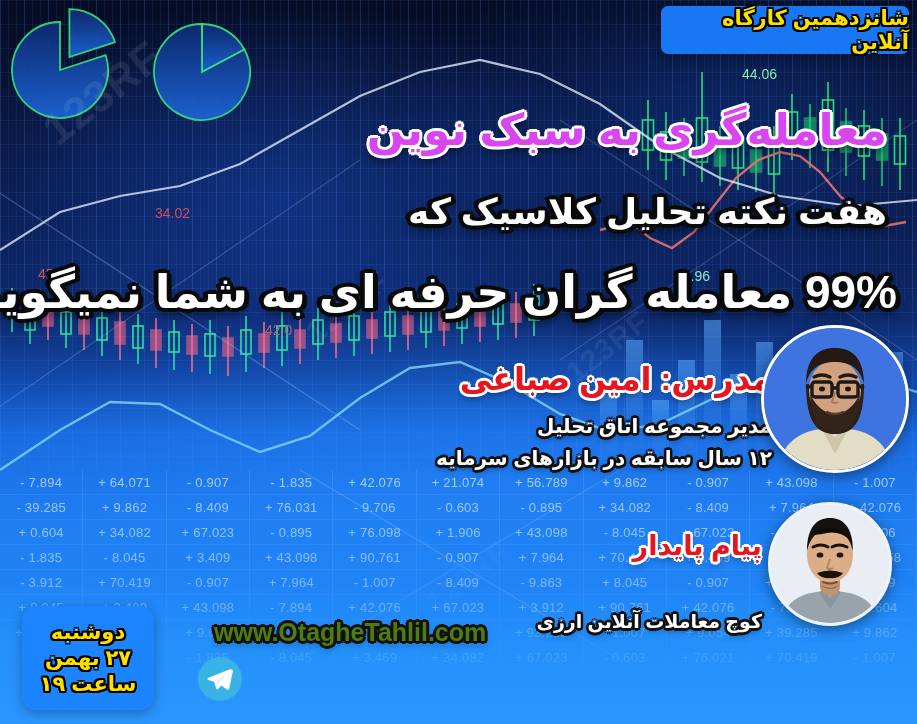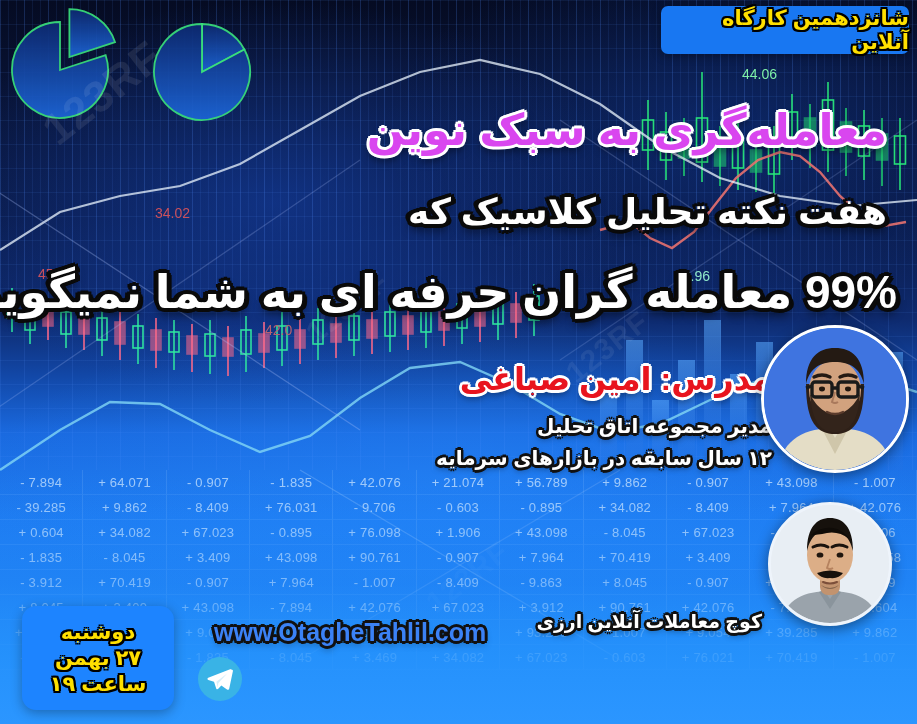--- a/index.html
+++ b/index.html
@@ -206,41 +206,41 @@
       -2px -2px 0 #111, 2px -2px 0 #111,
       -2px 2px 0 #111, 2px 2px 0 #111,
       -2.6px 0 0 #111, 2.6px 0 0 #111, 0 -2.6px 0 #111, 0 2.6px 0 #111,
       0 3px 6px rgba(0,0,0,.45);
     margin-top: 38px;
   }
 
   
   .date-badge{
     position:absolute;left:22px;bottom:14px;
-    width:152px;height:104px;
+    width:132px;height:104px;
     background:#1d84ff;
     border-radius:14px;
     display:flex;flex-direction:column;
     align-items:center;justify-content:center;
     gap:2px;
     box-shadow:0 3px 12px rgba(0,0,0,.3);
   }
   .date-line{
     font-size:21px;font-weight:bold;color:#ffe000;
     white-space:nowrap;
     text-shadow:
       -1.8px -1.8px 0 #000, 1.8px -1.8px 0 #000,
       -1.8px 1.8px 0 #000, 1.8px 1.8px 0 #000,
       -2.3px 0 0 #000, 2.3px 0 0 #000, 0 -2.3px 0 #000, 0 2.3px 0 #000;
   }
 
   
   .site-url{
     position:absolute;left:214px;top:618px;
-    font-size:25px;font-weight:bold;color:#3b82f6;
+    font-size:25px;font-weight:bold;color:#4d7c0f;
     direction:ltr;white-space:nowrap;
     text-shadow:
       -2.2px -2.2px 0 #111, 2.2px -2.2px 0 #111,
       -2.2px 2.2px 0 #111, 2.2px 2.2px 0 #111,
       -3px 0 0 #111, 3px 0 0 #111, 0 -3px 0 #111, 0 3px 0 #111,
       0 4px 7px rgba(0,0,0,.4);
   }
   .tg-handle{
     position:absolute;left:262px;top:664px;
     font-size:25px;font-weight:bold;color:#ffffff;
@@ -570,20 +570,21 @@
 
         <path d="M50 49 Q58 45 66 49" stroke="#241a13" stroke-width="3.4" fill="none" stroke-linecap="round"></path>
         <path d="M76 49 Q84 45 92 49" stroke="#241a13" stroke-width="3.4" fill="none" stroke-linecap="round"></path>
 
         <path d="M71 64 L68 74 Q71 76 74 74" stroke="#a9795c" stroke-width="2" fill="none"></path>
         <path d="M63 84 Q71 88 79 84" stroke="#5a3b2c" stroke-width="2.4" fill="none" stroke-linecap="round"></path>
       </g>
     </svg>
   </div>
 
+  <div class="coach-name">پیام پایدار</div>
   <div class="coach-sub">کوچ معاملات آنلاین ارزی</div>
 
   <div class="avatar avatar-2">
     <svg viewBox="0 0 118 118">
       <g clip-path="url(#av2clip)">
         <rect x="0" y="0" width="118" height="118" fill="#e8eef4"></rect>
 
         <path d="M10 118 C14 94 34 86 59 86 C84 86 104 94 108 118 Z" fill="#9aa3ab"></path>
         <path d="M48 87 L59 104 L70 87 L65 85 L59 94 L53 85 Z" fill="#8a949c"></path>
 

